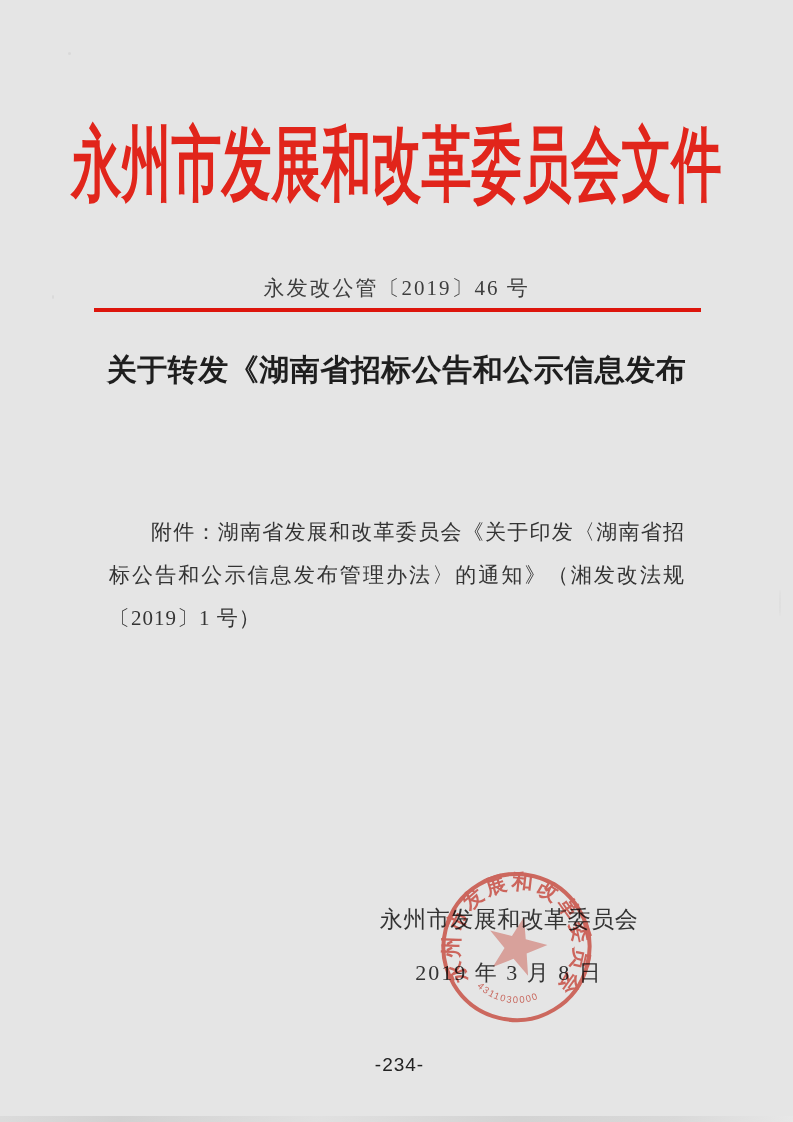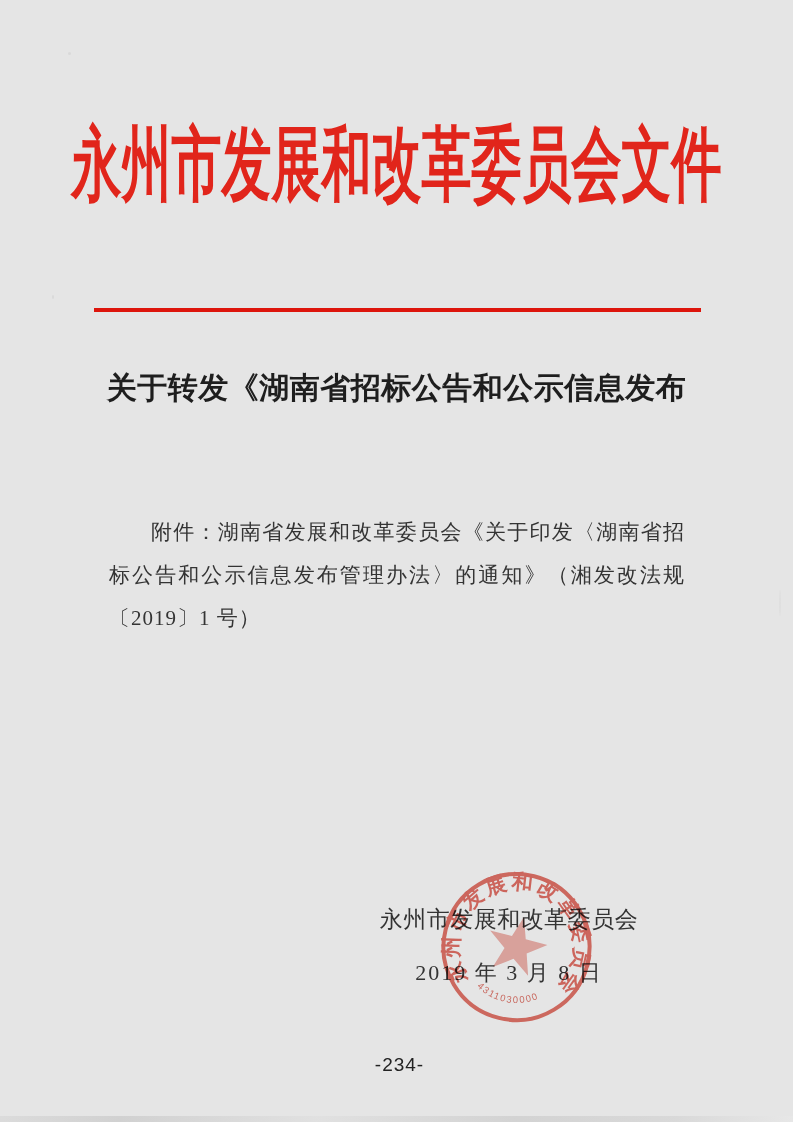--- a/index.html
+++ b/index.html
@@ -31,21 +31,21 @@
     text-align: center;
     font-size: 21px; color: #3d3d3d;
     letter-spacing: 2px;
   }
   .red-divider {
     position: absolute; top: 308px; left: 94px;
     width: 607px; height: 4px;
     background: #dd150c;
   }
   .doc-title {
-    position: absolute; top: 363px; left: 60px; right: 60px;
+    position: absolute; top: 345px; left: 60px; right: 60px;
     text-align: center;
     font-size: 30px; font-weight: 700; color: #1e1e1e;
     line-height: 50px;
     letter-spacing: 0.5px;
   }
   .body-block {
     position: absolute; top: 481px; left: 109px; width: 576px;
     font-size: 21px; color: #343434;
     line-height: 43px;
     letter-spacing: 1px;
@@ -90,20 +90,21 @@
     position: absolute; background: #d9d9d9; border-radius: 50%;
   }
 </style>
 </head>
 <body>
 
 <div class="page">
 
   <div class="header-title">永州市发展和改革委员会文件</div>
 
+  <div class="doc-number">永发改公管〔2019〕46 号</div>
 
   <div class="red-divider"></div>
 
   <div class="doc-title">
     <div>关于转发《湖南省招标公告和公示信息发布</div>
   </div>
 
   <div class="body-block">
     <div class="para indent attachment">附件：湖南省发展和改革委员会《关于印发〈湖南省招标公告和公示信息发布管理办法〉的通知》（湘发改法规〔2019〕1 号）</div>
   </div>

